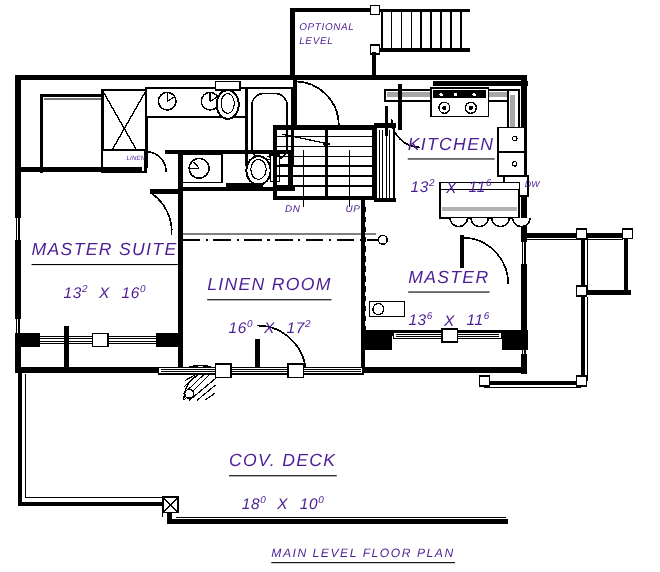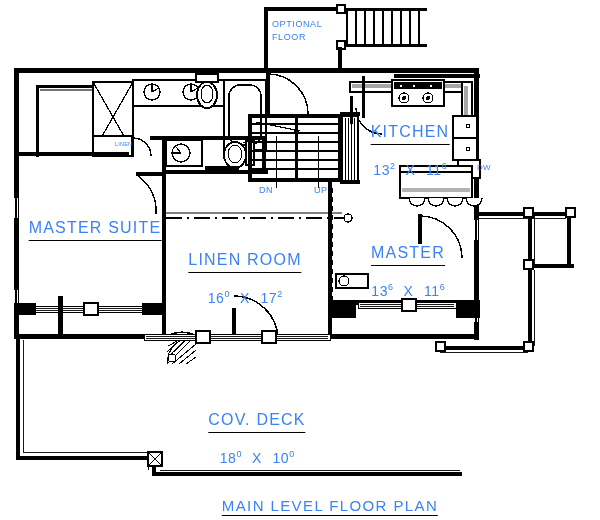--- a/index.html
+++ b/index.html
@@ -1,27 +1,27 @@
 <!DOCTYPE html>
 <html><head>
 <meta charset="utf-8">
 <style>
   html,body{margin:0;padding:0;background:#ffffff;}
   body{width:600px;height:520px;overflow:hidden;
        font-family:"Liberation Sans", sans-serif;color:#000;}
   #plan{position:relative;width:600px;height:520px;background:#fff;}
   svg{display:block;}
   .lbl{position:absolute;text-align:center;white-space:nowrap;
-       font-family:"Liberation Sans", sans-serif;color:#3b82f6;line-height:1;}
+       font-family:"Liberation Sans", sans-serif;color:#4c1d95;line-height:1;font-style:italic;}
   .room-name{font-size:16px;letter-spacing:1.2px;border-bottom:1.6px solid #000;padding-bottom:4px;}
   .room-dim{font-size:14px;letter-spacing:0.6px;margin-top:17px;}
   .room-dim sup{font-size:9px;vertical-align:super;letter-spacing:0;}
   .tiny{font-size:9px;letter-spacing:0.6px;}
   .micro{font-size:5.5px;letter-spacing:0.2px;margin-left:16px;}
-  .title{font-size:15px;letter-spacing:1.4px;border-bottom:1.5px solid #000;padding-bottom:2px;}
+  .title{font-size:11px;letter-spacing:1.4px;border-bottom:1.5px solid #000;padding-bottom:2px;}
   .ctr{transform:translateX(-50%);}
 </style>
 </head>
 <body>
 
 <div id="plan">
 
 <svg width="600" height="520" viewBox="0 0 600 520" shape-rendering="crispEdges">
 
   <g>
@@ -377,25 +377,30 @@
   </g>
 
 </svg>
 
 <div class="lbl ctr" style="left:330px;top:498px;">
   <div class="title">MAIN LEVEL FLOOR PLAN</div>
 </div>
 
 <div class="lbl" style="left:272px;top:20px;text-align:left;">
   <div class="tiny">OPTIONAL</div>
-  <div class="tiny" style="margin-top:4px;">FLOOR</div>
+  <div class="tiny" style="margin-top:4px;">LEVEL</div>
 </div>
 
 <div class="lbl ctr" style="left:95px;top:220px;text-align:center;">
   <div class="room-name">MASTER SUITE</div>
+  <div class="room-dim">
+    <span>13</span><sup>2</sup>
+    <span style="margin:0 6px;">X</span>
+    <span>16</span><sup>0</sup>
+  </div>
 </div>
 
 <div class="lbl ctr" style="left:245px;top:252px;">
   <div class="room-name">LINEN ROOM</div>
   <div class="room-dim">
     <span>16</span><sup>0</sup>
     <span style="margin:0 6px;">X</span>
     <span>17</span><sup>2</sup>
   </div>
 </div>

